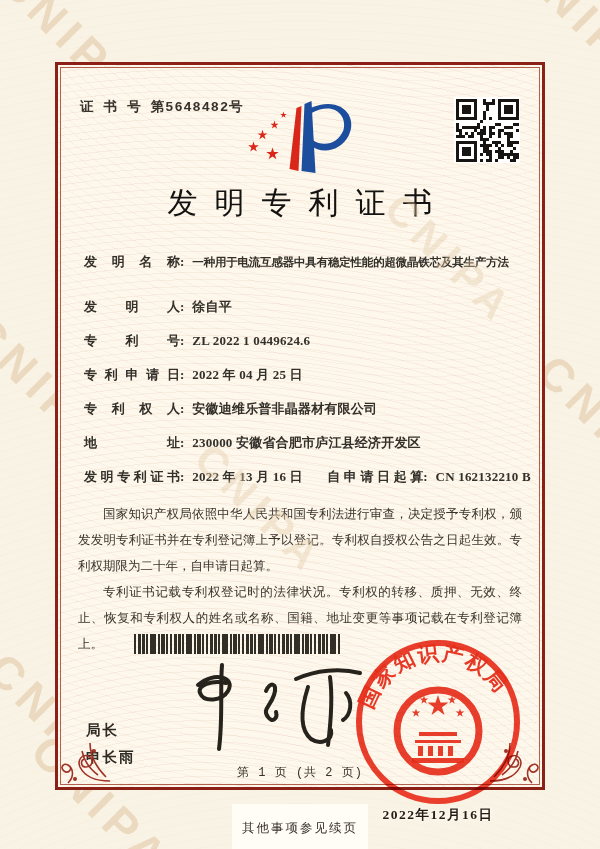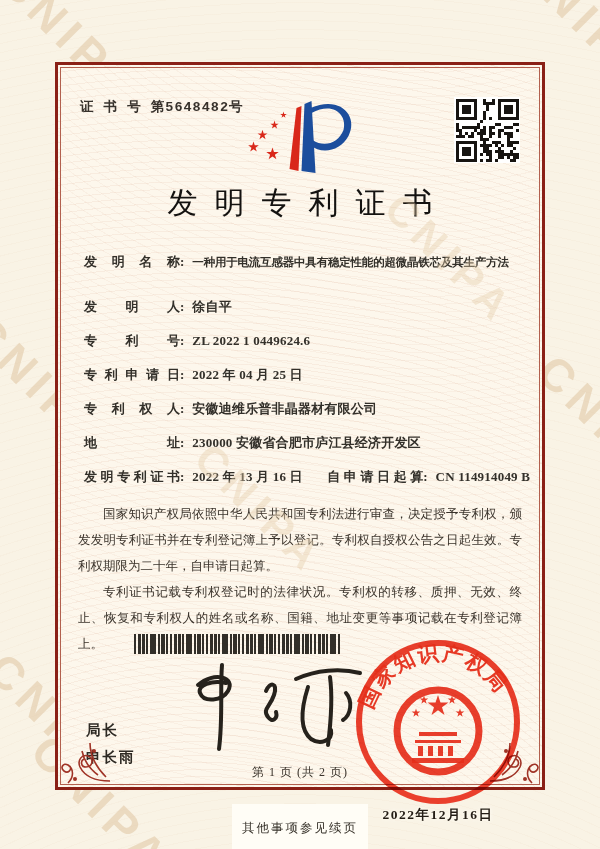--- a/index.html
+++ b/index.html
@@ -54,21 +54,21 @@
   .signature{position:absolute;left:112px;top:592px;z-index:4;}
   .seal{position:absolute;left:294px;top:571px;width:172px;height:172px;
         z-index:5;mix-blend-mode:multiply;}
   .seal-date{position:absolute;left:0;right:0;top:126px;text-align:center;
              font-size:13.5px;font-weight:bold;color:#241d15;letter-spacing:1.5px;
              text-shadow:0 0 3px rgba(255,253,245,.95),0 0 6px rgba(255,253,245,.8);margin-top:44px;}
   .flourish{position:absolute;bottom:2px;z-index:3;}
   .flourish.left{left:2px;}
   .flourish.right{right:2px;transform:scaleX(-1);}
   .page-indicator{position:absolute;left:0;right:0;bottom:6px;text-align:center;
-                  font-size:12px;color:#3a332b;letter-spacing:1px;}
+                  font-size:12px;color:#3a332b;letter-spacing:1px;font-family:Liberation Mono, monospace;}
   .footer-note{position:absolute;left:50%;top:804px;transform:translateX(-50%);
                z-index:3;background:#fffdf6;padding:16px 10px;font-size:12.5px;
                color:#353028;letter-spacing:2px;white-space:nowrap;}
 </style>
 </head>
 <body>
 
 <div class="page">
 
   <span class="wm" style="left:-18px;top:8px">CNIPA</span>
@@ -249,21 +249,21 @@
       <div class="frow">
         <span class="flabel">专利权人</span><span class="fcolon">:</span><span class="fval">安徽迪维乐普非晶器材有限公司</span>
       </div>
       <div class="frow">
         <span class="flabel">地址</span><span class="fcolon">:</span><span class="fval">230000 安徽省合肥市庐江县经济开发区</span>
       </div>
       <div class="frow">
         <span class="fgroup-a">
           <span class="flabel">发明专利证书</span><span class="fcolon">:</span><span class="fval">2022 年 13 月 16 日</span>
         </span><span>
-          <span class="flabel">自申请日起算</span><span class="fcolon">:</span><span class="fval">CN 114914049 B</span>
+          <span class="flabel">自申请日起算</span><span class="fcolon">:</span><span class="fval">CN 162132210 B</span>
         </span>
       </div>
     </div>
 
     <div class="paras">
       <p>国家知识产权局依照中华人民共和国专利法进行审查，决定授予专利权，颁发发明专利证书并在专利登记簿上予以登记。专利权自授权公告之日起生效。专利权期限为二十年，自申请日起算。</p>
       <p>专利证书记载专利权登记时的法律状况。专利权的转移、质押、无效、终止、恢复和专利权人的姓名或名称、国籍、地址变更等事项记载在专利登记簿上。</p>
     </div>
 
     <div class="barcode"></div>

